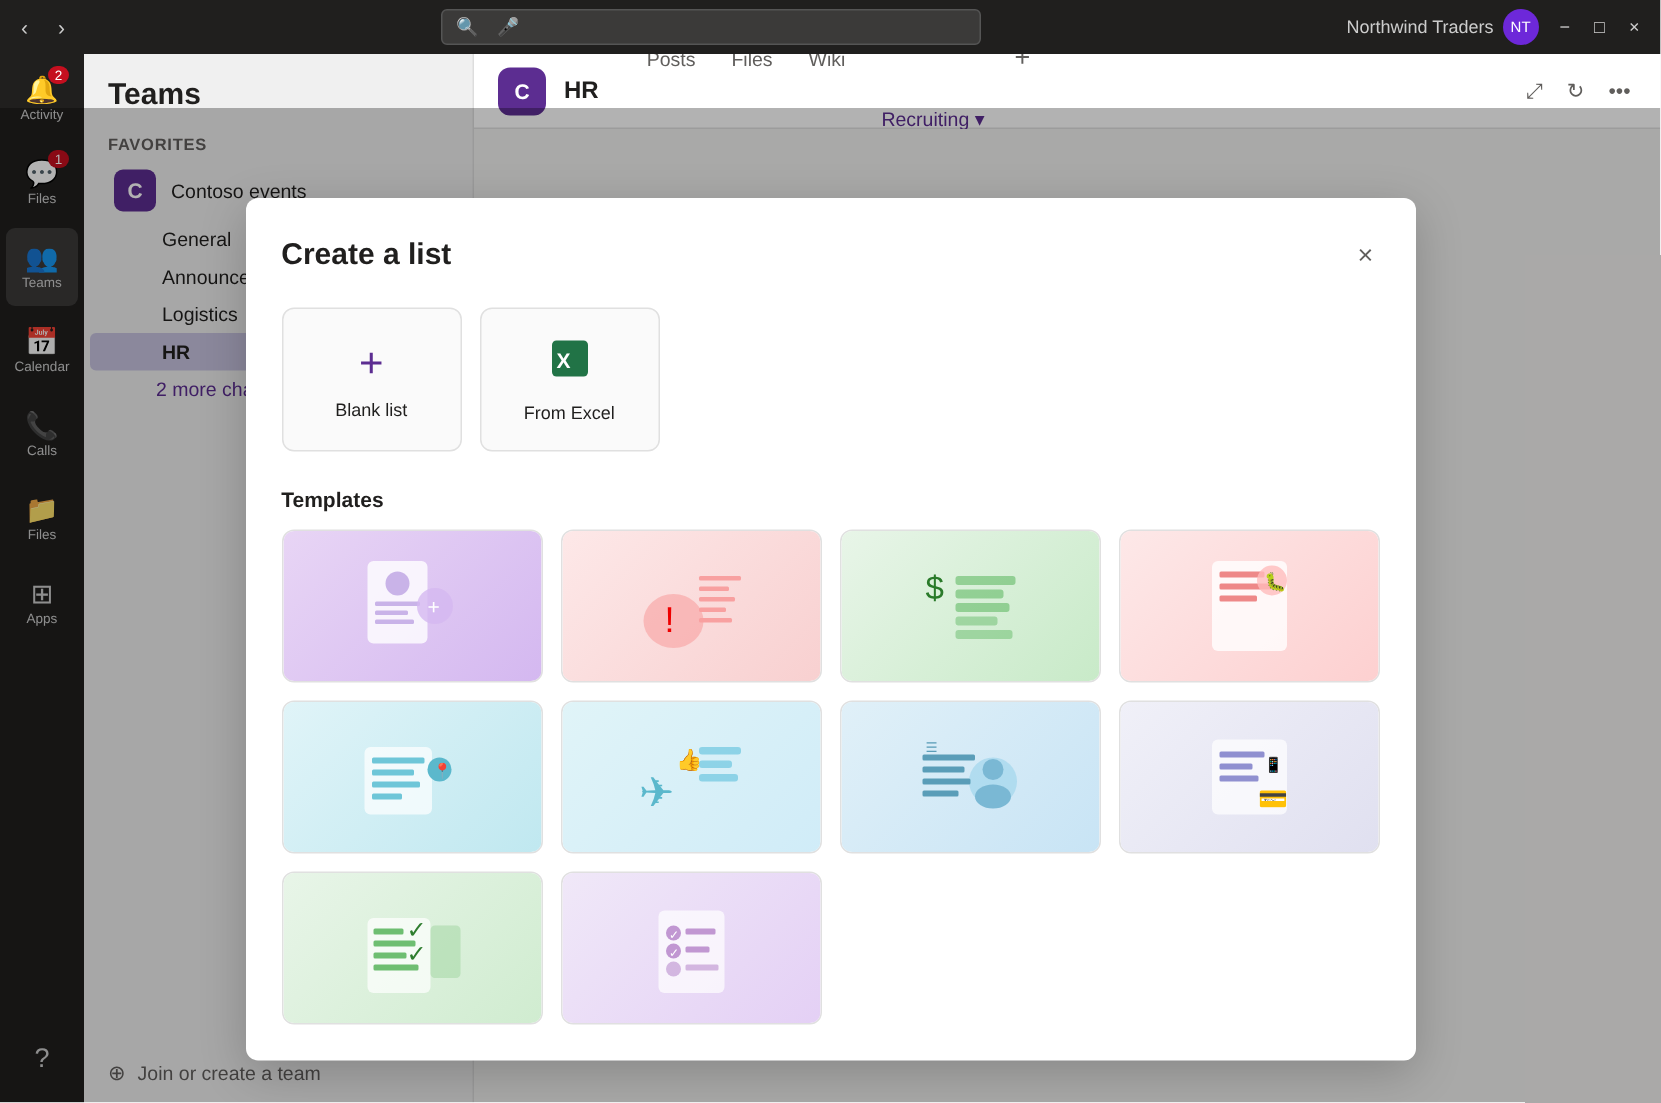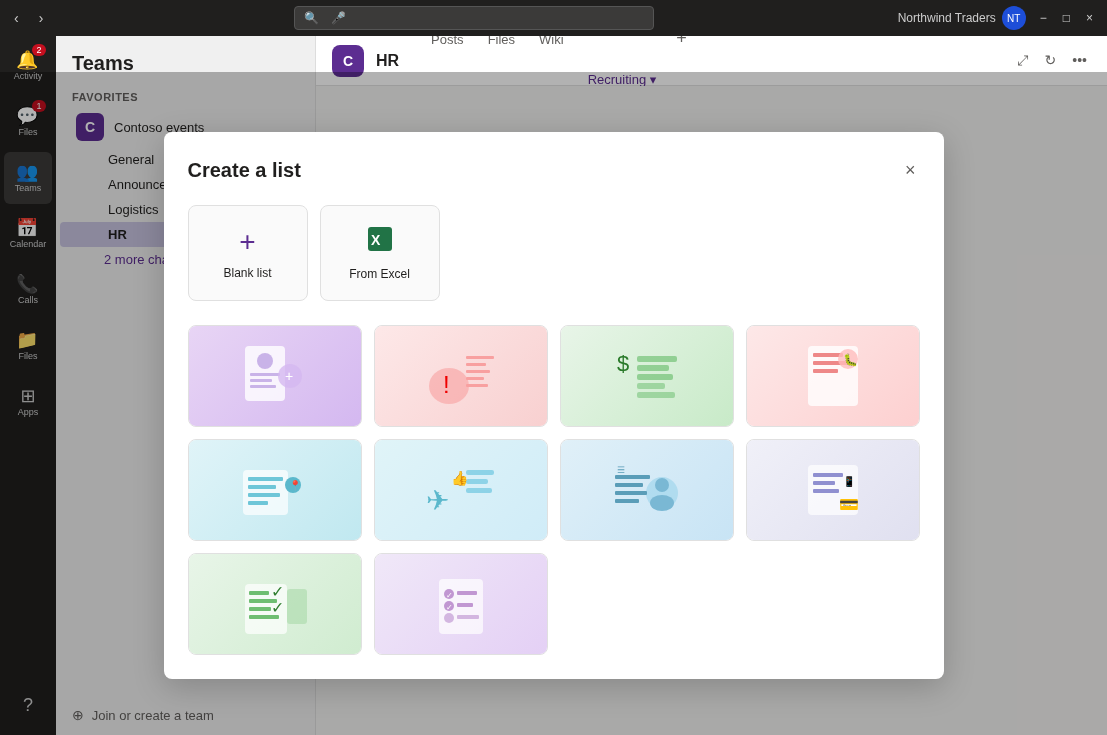--- a/index.html
+++ b/index.html
@@ -24,21 +24,21 @@
       background: #3b3a39; border: 1px solid #555; border-radius: 4px;
       display: flex; align-items: center; padding: 0 10px; height: 24px;
     }
     .titlebar-search input {
       background: none; border: none; color: #ccc; font-size: 12px; outline: none; flex: 1;
     }
     .titlebar-search .search-icon { color: #aaa; font-size: 12px; margin-right: 6px; }
     .titlebar-search .mic-icon { color: #aaa; font-size: 12px; margin-left: 6px; }
     .titlebar-right { display: flex; align-items: center; gap: 8px; }
     .user-info { display: flex; align-items: center; gap: 6px; color: #ccc; font-size: 12px; }
-    .avatar { width: 24px; height: 24px; border-radius: 50%; background: #1d4ed8; display: flex; align-items: center; justify-content: center; color: white; font-size: 10px; overflow: hidden; }
+    .avatar { width: 24px; height: 24px; border-radius: 50%; background: #6d28d9; display: flex; align-items: center; justify-content: center; color: white; font-size: 10px; overflow: hidden; }
     .window-controls { display: flex; gap: 4px; }
     .window-controls button { background: none; border: none; color: #ccc; cursor: pointer; font-size: 12px; padding: 2px 6px; }
 
     
     .app-body { display: flex; flex: 1; overflow: hidden; }
 
     
     .nav-rail {
       width: 56px; background: #201f1e; display: flex; flex-direction: column; align-items: center;
       padding: 4px 0; gap: 4px; flex-shrink: 0;
@@ -270,20 +270,21 @@
           <span style="font-size:24px;">
             <svg width="28" height="28" viewBox="0 0 28 28">
               <rect x="2" y="2" width="24" height="24" rx="3" fill="#217346"></rect>
               <text x="5" y="20" fill="white" font-size="14" font-weight="bold">X</text>
             </svg>
           </span>
           <span class="create-option-label">From Excel</span>
         </div>
       </div>
 
+      <div class="templates-label">Templates</div>
       <div class="templates-grid">
 
         <div class="template-card">
           <div class="template-thumb thumb-patients thumb-content">
             <svg width="80" height="70" viewBox="0 0 80 70">
               <rect x="10" y="5" width="40" height="55" rx="4" fill="white" opacity="0.8"></rect>
               <circle cx="30" cy="20" r="8" fill="#c9b3e8"></circle>
               <rect x="15" y="32" width="30" height="3" rx="1" fill="#c9b3e8"></rect>
               <rect x="15" y="38" width="22" height="3" rx="1" fill="#c9b3e8"></rect>
               <rect x="15" y="44" width="26" height="3" rx="1" fill="#c9b3e8"></rect>

